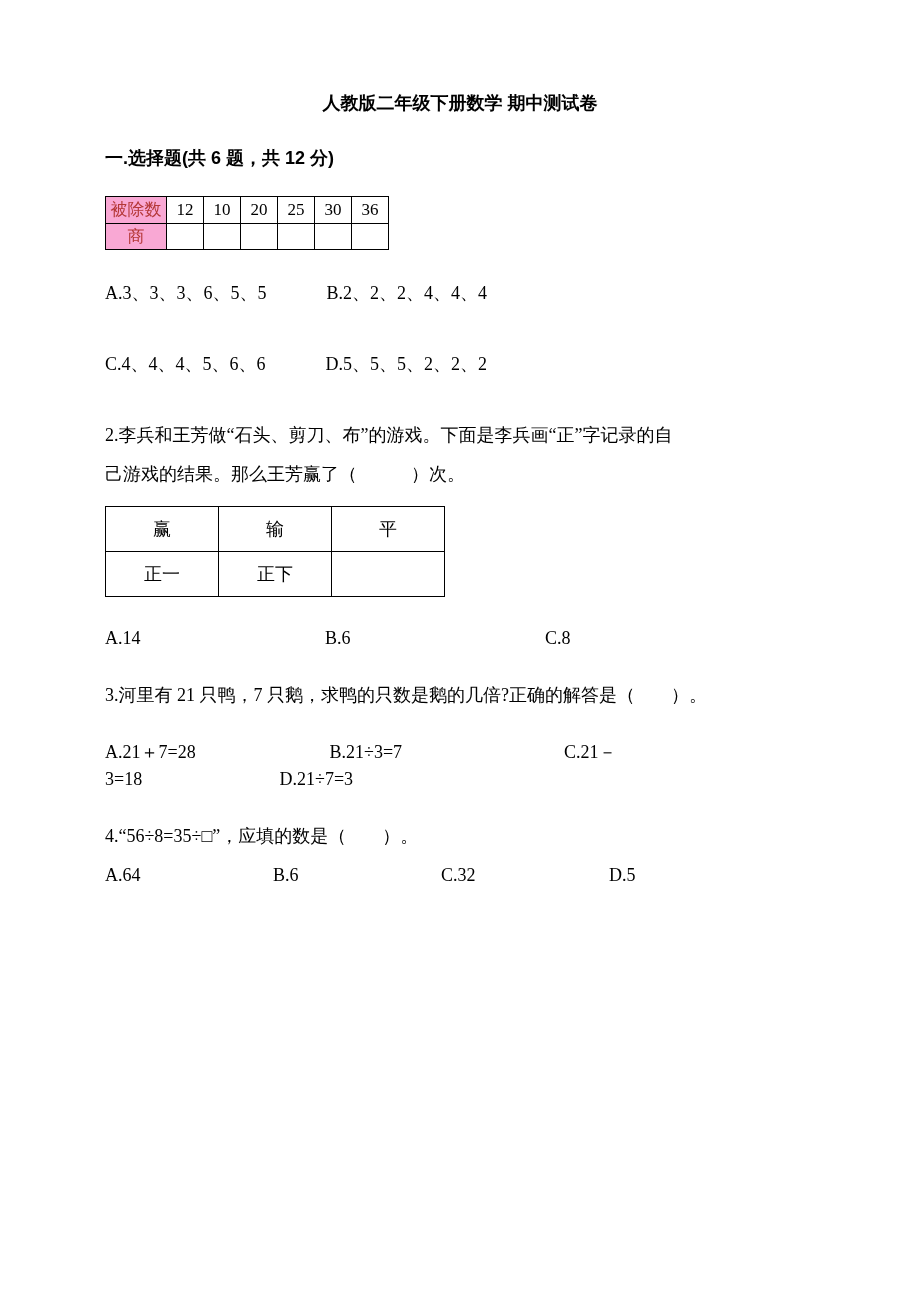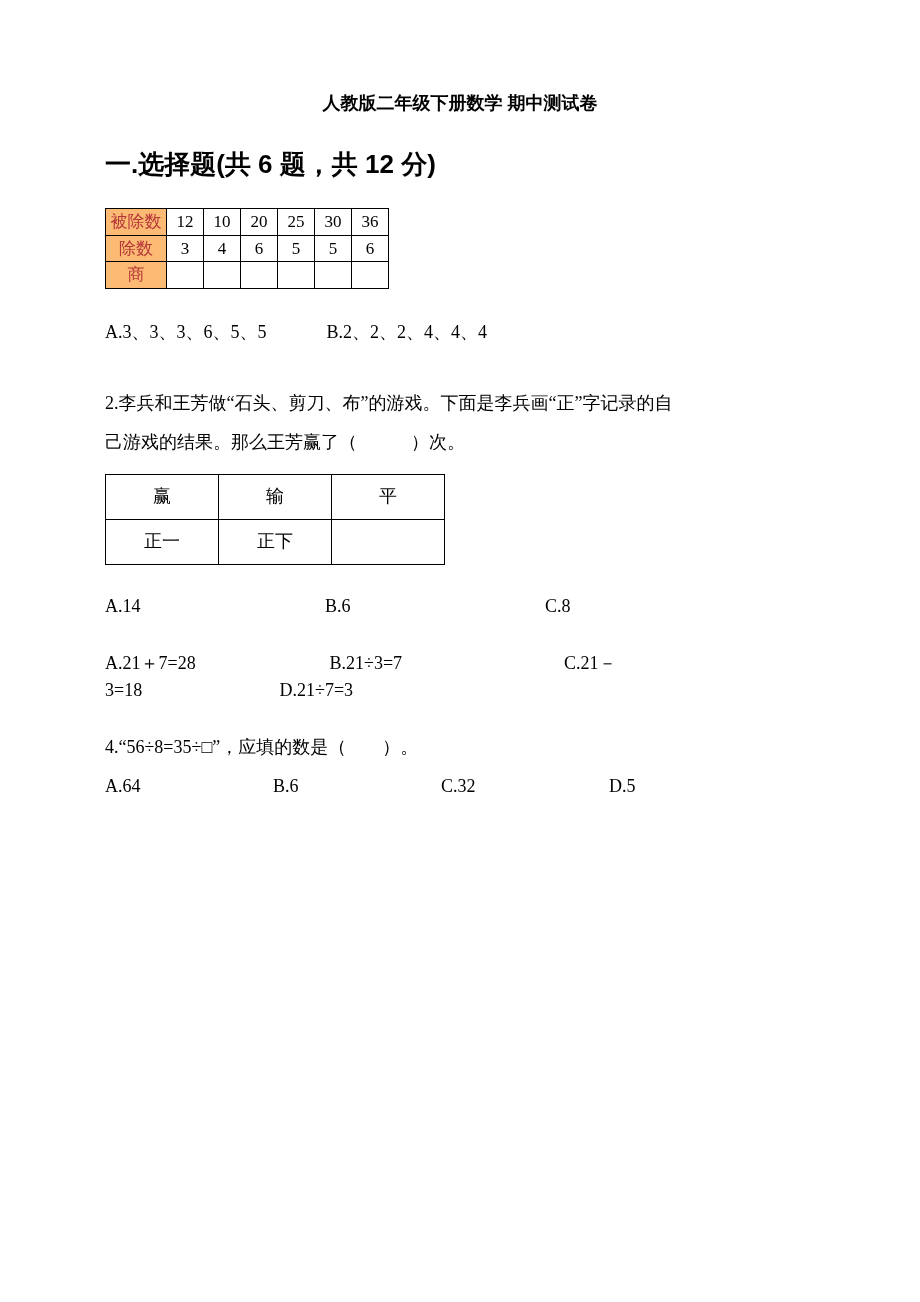--- a/index.html
+++ b/index.html
@@ -18,21 +18,21 @@
     }
     .title {
       text-align: center;
       font-family: "SimHei", "黑体", sans-serif;
       font-size: 18px;
       font-weight: 600;
       margin-bottom: 28px;
     }
     .section-head {
       font-family: "SimHei", "黑体", sans-serif;
-      font-size: 26px;
+      font-size: 18px;
       font-weight: 600;
       margin-bottom: 24px;
     }
     .q {
       margin-bottom: 30px;
     }
     .q-text {
       margin-bottom: 12px;
     }
     
@@ -48,21 +48,21 @@
     }
     .tbl1 th {
       background: #fff0c2;
       color: #b53838;
       font-weight: 400;
       width: 54px;
       height: 24px;
       font-family: "SimSun", serif;
     }
     .tbl1 .rowlabel {
-      background: #fdba74;
+      background: #f9a8d4;
       color: #b53838;
       width: 60px;
     }
     .tbl1 td.cell {
       width: 36px;
       height: 24px;
     }
     
     .opt-row {
       display: flex;
@@ -116,43 +116,38 @@
           <tr>
         <th class="rowlabel">被除数</th>
         <td class="cell">12</td>
         <td class="cell">10</td>
         <td class="cell">20</td>
         <td class="cell">25</td>
         <td class="cell">30</td>
         <td class="cell">36</td>
       </tr>
       <tr>
-        <th class="rowlabel">除数</th>
-        <td class="cell">3</td>
-        <td class="cell">4</td>
-        <td class="cell">6</td>
-        <td class="cell">5</td>
-        <td class="cell">5</td>
-        <td class="cell">6</td>
-      </tr>
-      <tr>
         <th class="rowlabel">商</th>
         <td class="cell"></td>
         <td class="cell"></td>
         <td class="cell"></td>
         <td class="cell"></td>
         <td class="cell"></td>
         <td class="cell"></td>
       </tr>
     </tbody>
       </table>
 
     <div class="opt-row">
       <span class="opt">A.3、3、3、6、5、5</span>
       <span class="opt">B.2、2、2、4、4、4</span>
+    </div>
+    <div class="opt-row">
+      <span class="opt">C.4、4、4、5、6、6</span>
+      <span class="opt">D.5、5、5、2、2、2</span>
     </div>
   </div>
 
   <div class="q">
     <div class="q-text">2.李兵和王芳做“石头、剪刀、布”的游戏。下面是李兵画“正”字记录的自</div>
     <div class="q-text">己游戏的结果。那么王芳赢了（　　　）次。</div>
 
     <table class="tbl2">
       <tbody>
           <tr>
@@ -169,20 +164,21 @@
       </table>
 
     <div class="opt-row-3">
       <span class="opt">A.14</span>
       <span class="opt">B.6</span>
       <span class="opt">C.8</span>
     </div>
   </div>
 
   <div class="q">
+    <div class="q-text" style="margin-bottom:30px;">3.河里有 21 只鸭，7 只鹅，求鸭的只数是鹅的几倍?正确的解答是（　　）。</div>
     <div>
       <span class="opt" style="display:inline-block;width:220px;">A.21＋7=28</span>
       <span class="opt" style="display:inline-block;width:230px;">B.21÷3=7</span>
       <span class="opt">C.21－</span>
     </div>
     <div class="wrap-line">
       <span class="opt" style="display:inline-block;width:170px;">3=18</span>
       <span class="opt">D.21÷7=3</span>
     </div>
   </div>

